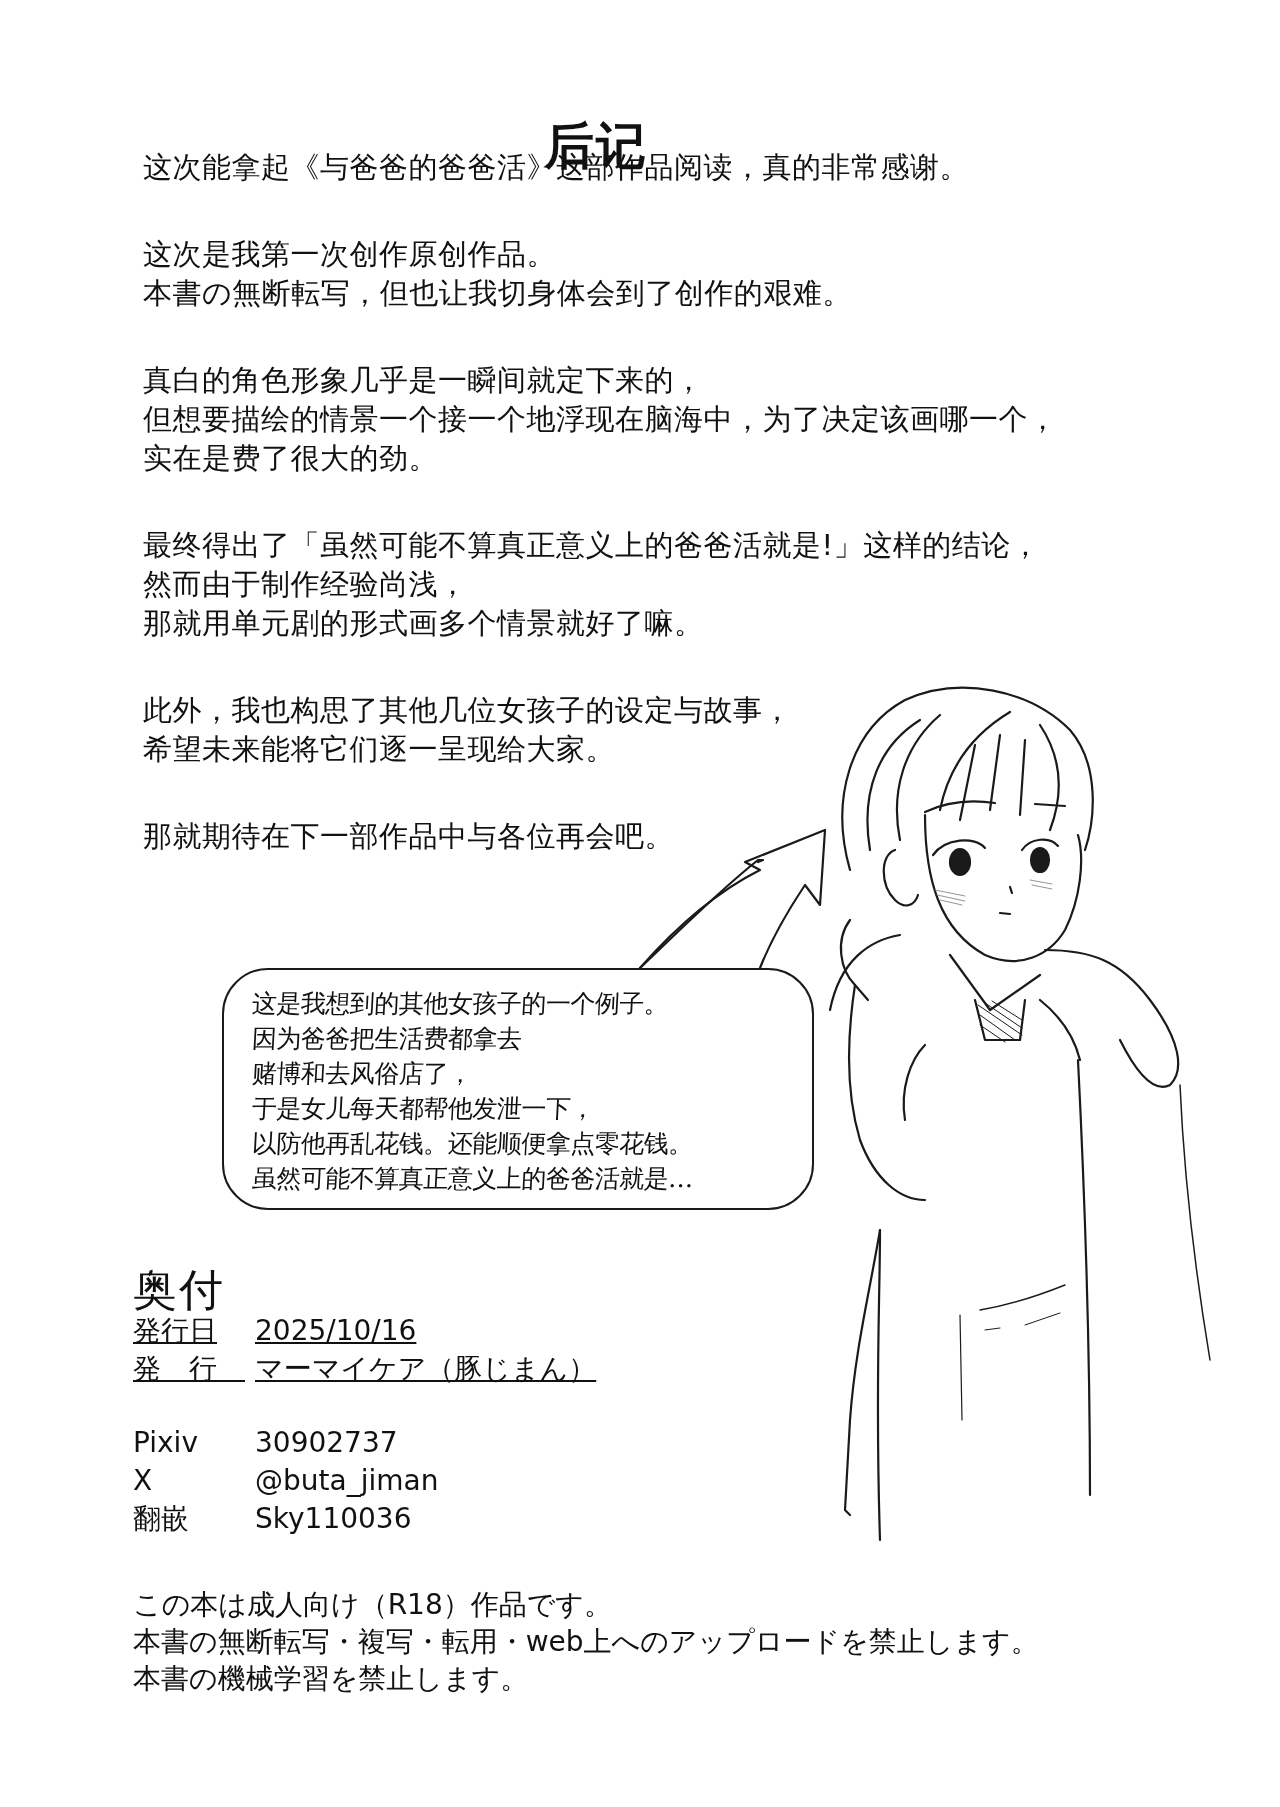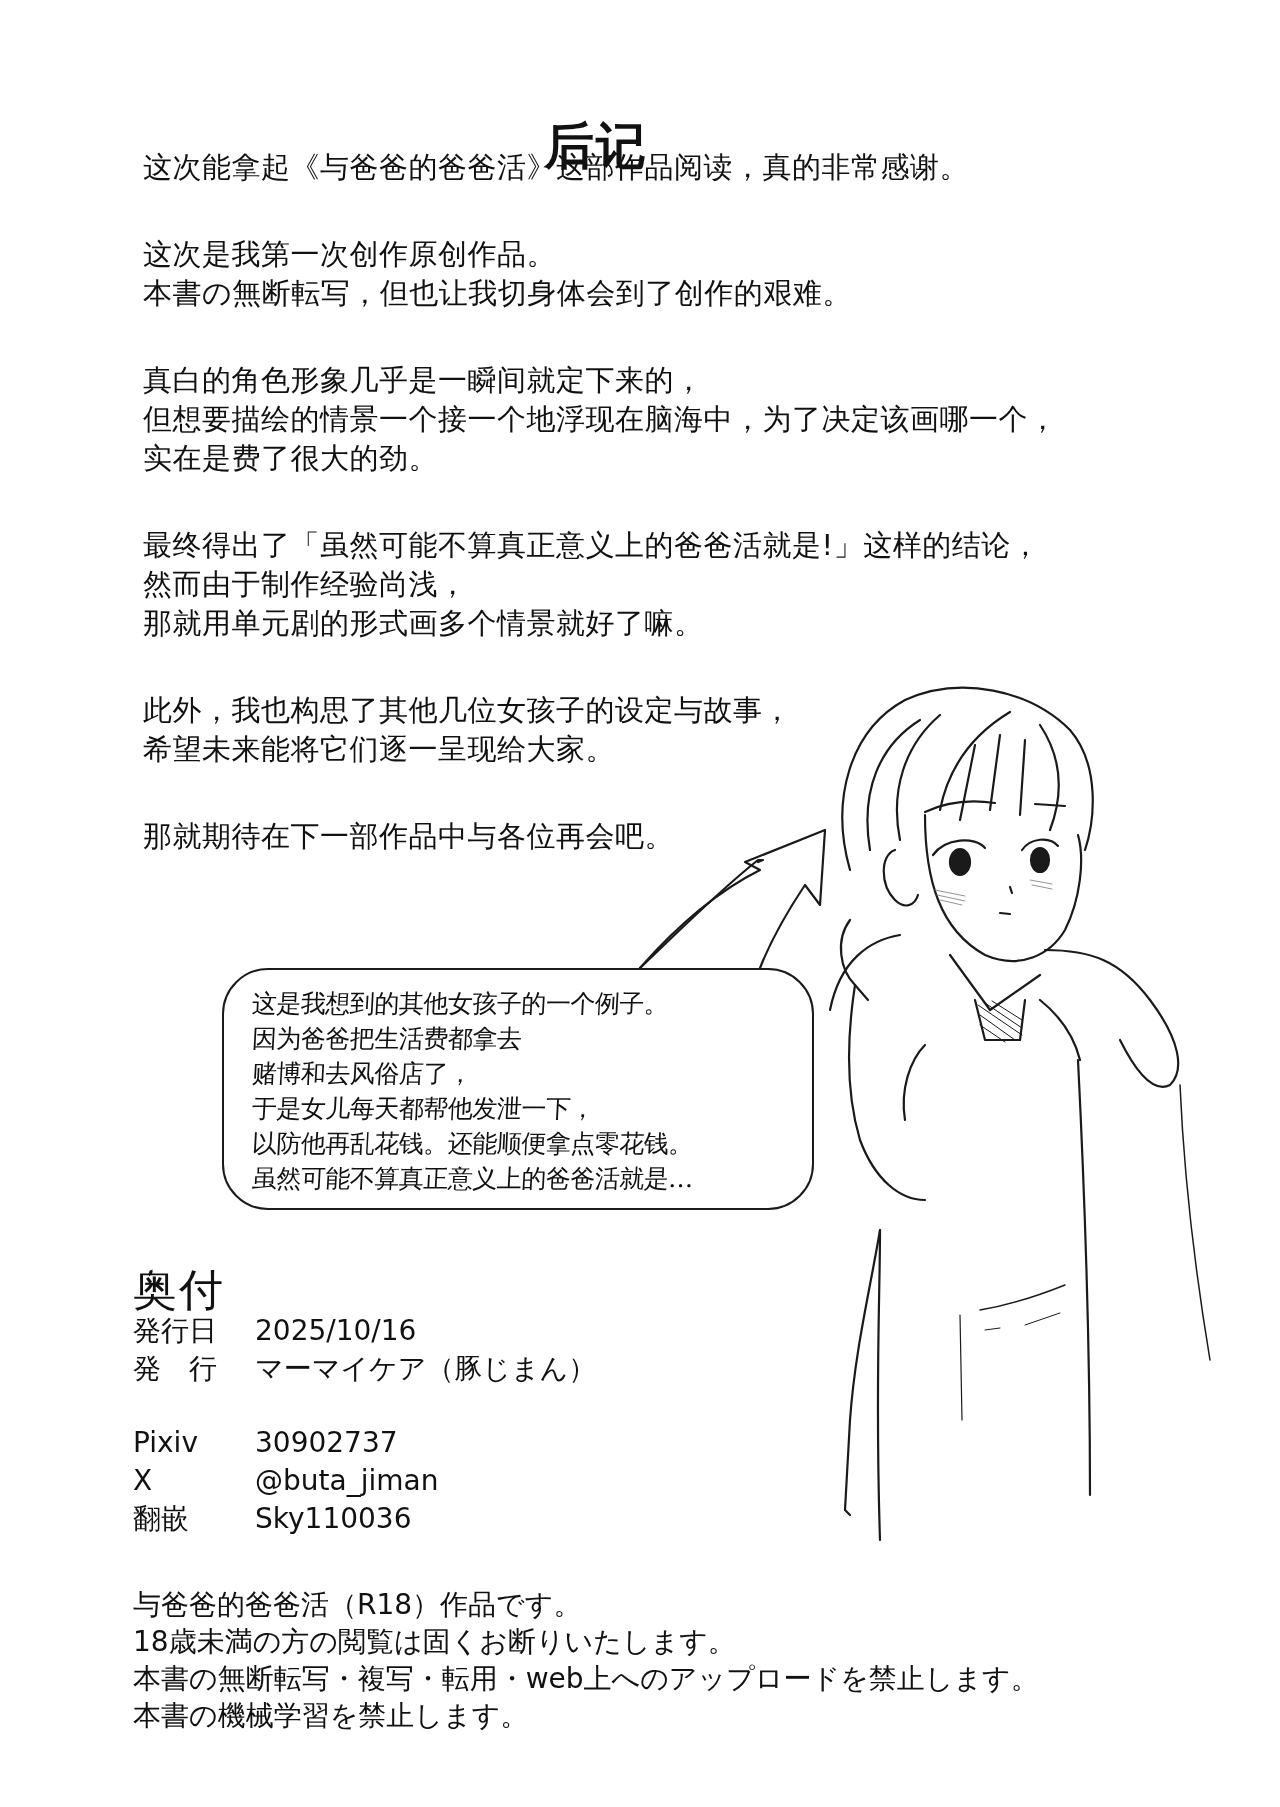--- a/index.html
+++ b/index.html
@@ -140,21 +140,21 @@
   <div class="bubble-line">这是我想到的其他女孩子的一个例子。</div>
   <div class="bubble-line">因为爸爸把生活费都拿去</div>
   <div class="bubble-line">赌博和去风俗店了，</div>
   <div class="bubble-line">于是女儿每天都帮他发泄一下，</div>
   <div class="bubble-line">以防他再乱花钱。还能顺便拿点零花钱。</div>
   <div class="bubble-line">虽然可能不算真正意义上的爸爸活就是…</div>
 </div>
 
 <h2 class="colophon-title">奥付</h2>
 
-<div class="colophon" style="top:1312px;">
+<div class="colophon" style="top:1312px;text-decoration:underline;">
   <div class="row">
     <span class="k">発行日</span>
     <span class="v">2025/10/16</span>
   </div>
   <div class="row k-spaced">
     <span class="k">発行</span>
     <span class="v">マーマイケア（豚じまん）</span>
   </div>
 </div>
 
@@ -167,17 +167,16 @@
     <span class="k">X</span>
     <span class="v">@buta_jiman</span>
   </div>
   <div class="row">
     <span class="k">翻嵌</span>
     <span class="v">Sky110036</span>
   </div>
 </div>
 
 <div class="notices">
-  <div class="notice">与爸爸的爸爸活（R18）作品です。</div>
-  <div class="notice">18歳未満の方の閲覧は固くお断りいたします。</div>
+  <div class="notice">この本は成人向け（R18）作品です。</div>
   <div class="notice">本書の無断転写・複写・転用・web上へのアップロードを禁止します。</div>
   <div class="notice">本書の機械学習を禁止します。</div>
 </div>
 
 </body></html>

